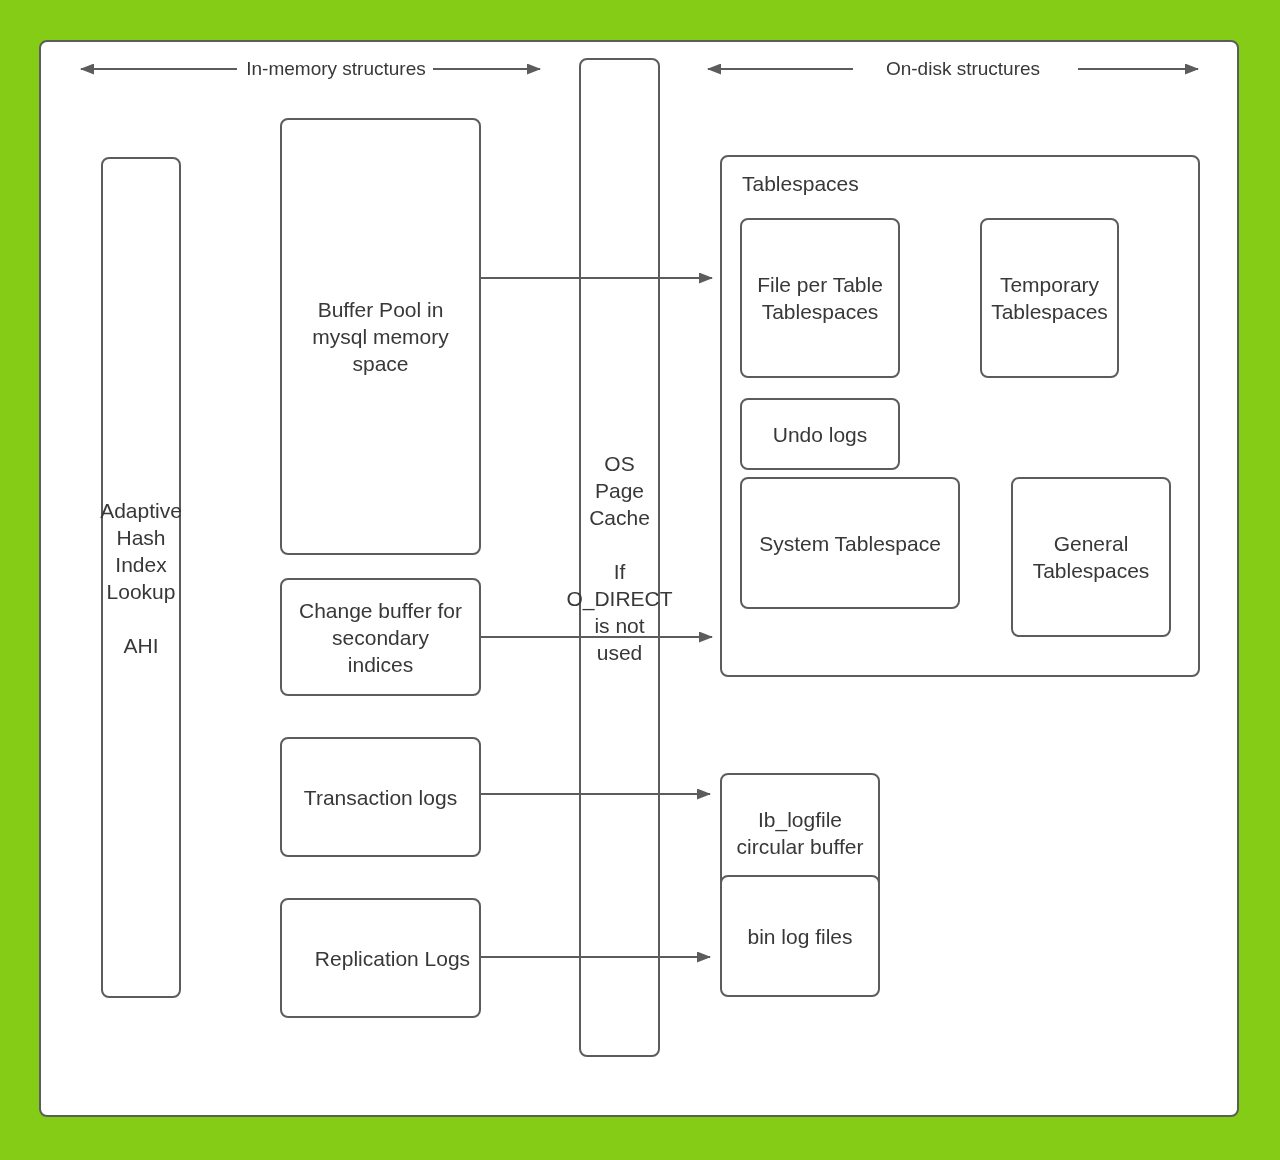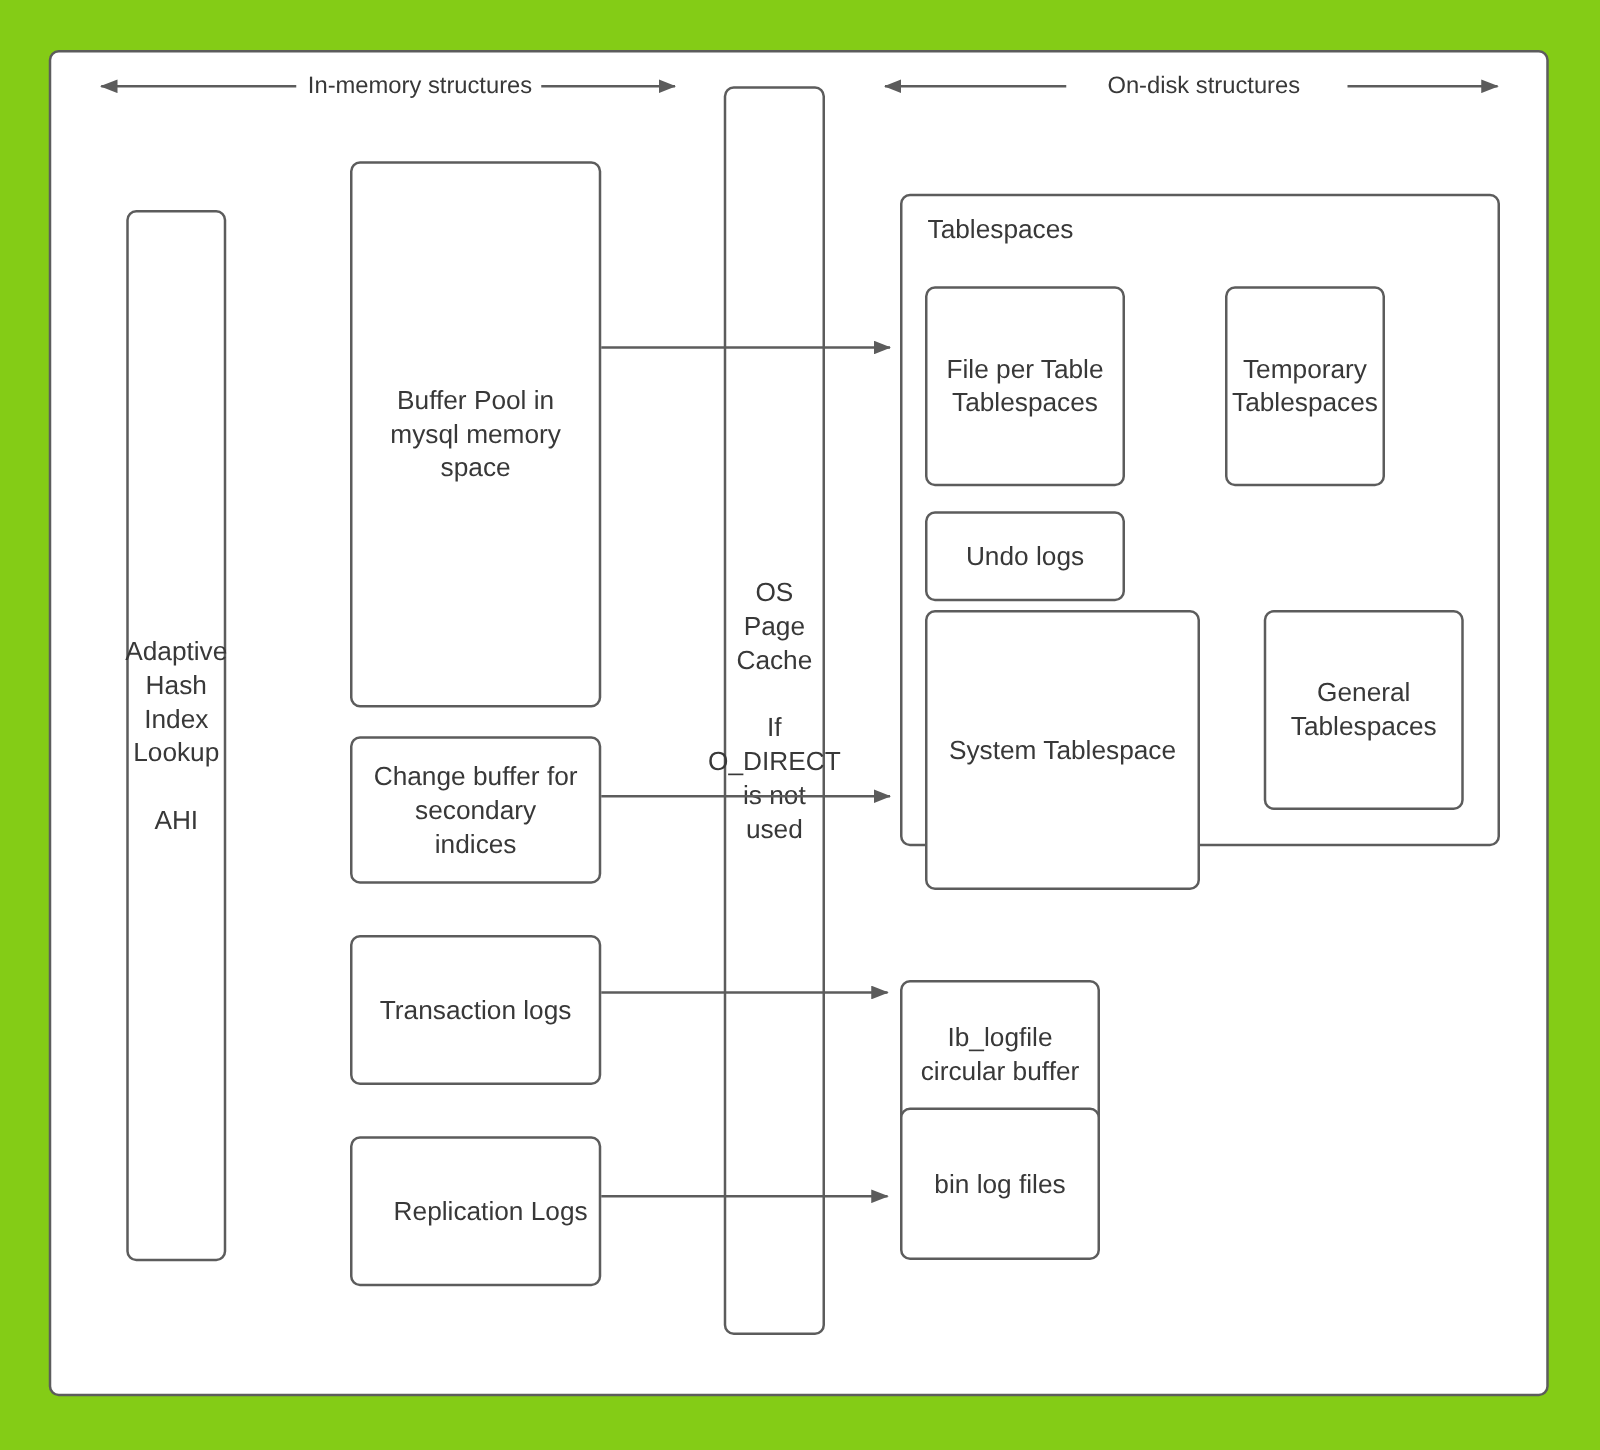--- a/index.html
+++ b/index.html
@@ -42,21 +42,20 @@
     border-radius: 8px;
     background: #ffffff;
     display: flex;
     align-items: center;
     justify-content: center;
     text-align: center;
     white-space: pre-line;
     font-size: 21px;
     line-height: 27px;
     color: #383838;
-    margin-top: 11px;
   }
   .group {
     position: absolute;
     box-sizing: border-box;
     border: 2px solid #5c5c5c;
     border-radius: 8px;
     background: #ffffff;
   }
   .group-title {
     position: absolute;
@@ -115,26 +114,26 @@
 O_DIRECT
 is not
 used</div>
 
   <div class="group" style="left:720px; top:155px; width:480px; height:522px;">
     <div class="group-title">Tablespaces</div>
 
     <div class="node" style="left:18px; top:61px; width:160px; height:160px;">File per Table
 Tablespaces</div>
 
-    <div class="node" style="left:258px; top:61px; width:128px; height:160px;">Temporary
+    <div class="node" style="left:258px; top:61px; width:139px; height:160px;">Temporary
 Tablespaces</div>
 
     <div class="node" style="left:18px; top:241px; width:160px; height:72px;">Undo logs</div>
 
-    <div class="node" style="left:18px; top:320px; width:220px; height:224px;">System Tablespace</div>
+    <div class="node" style="left:18px; top:320px; width:220px; height:132px;">System Tablespace</div>
 
     <div class="node" style="left:289px; top:320px; width:160px; height:160px;">General
 Tablespaces</div>
   </div>
 
   <div class="node" style="left:720px; top:773px; width:160px; height:120px;">Ib_logfile
 circular buffer</div>
 
   <div class="node" style="left:720px; top:875px; width:160px; height:122px;">bin log files</div>
 

